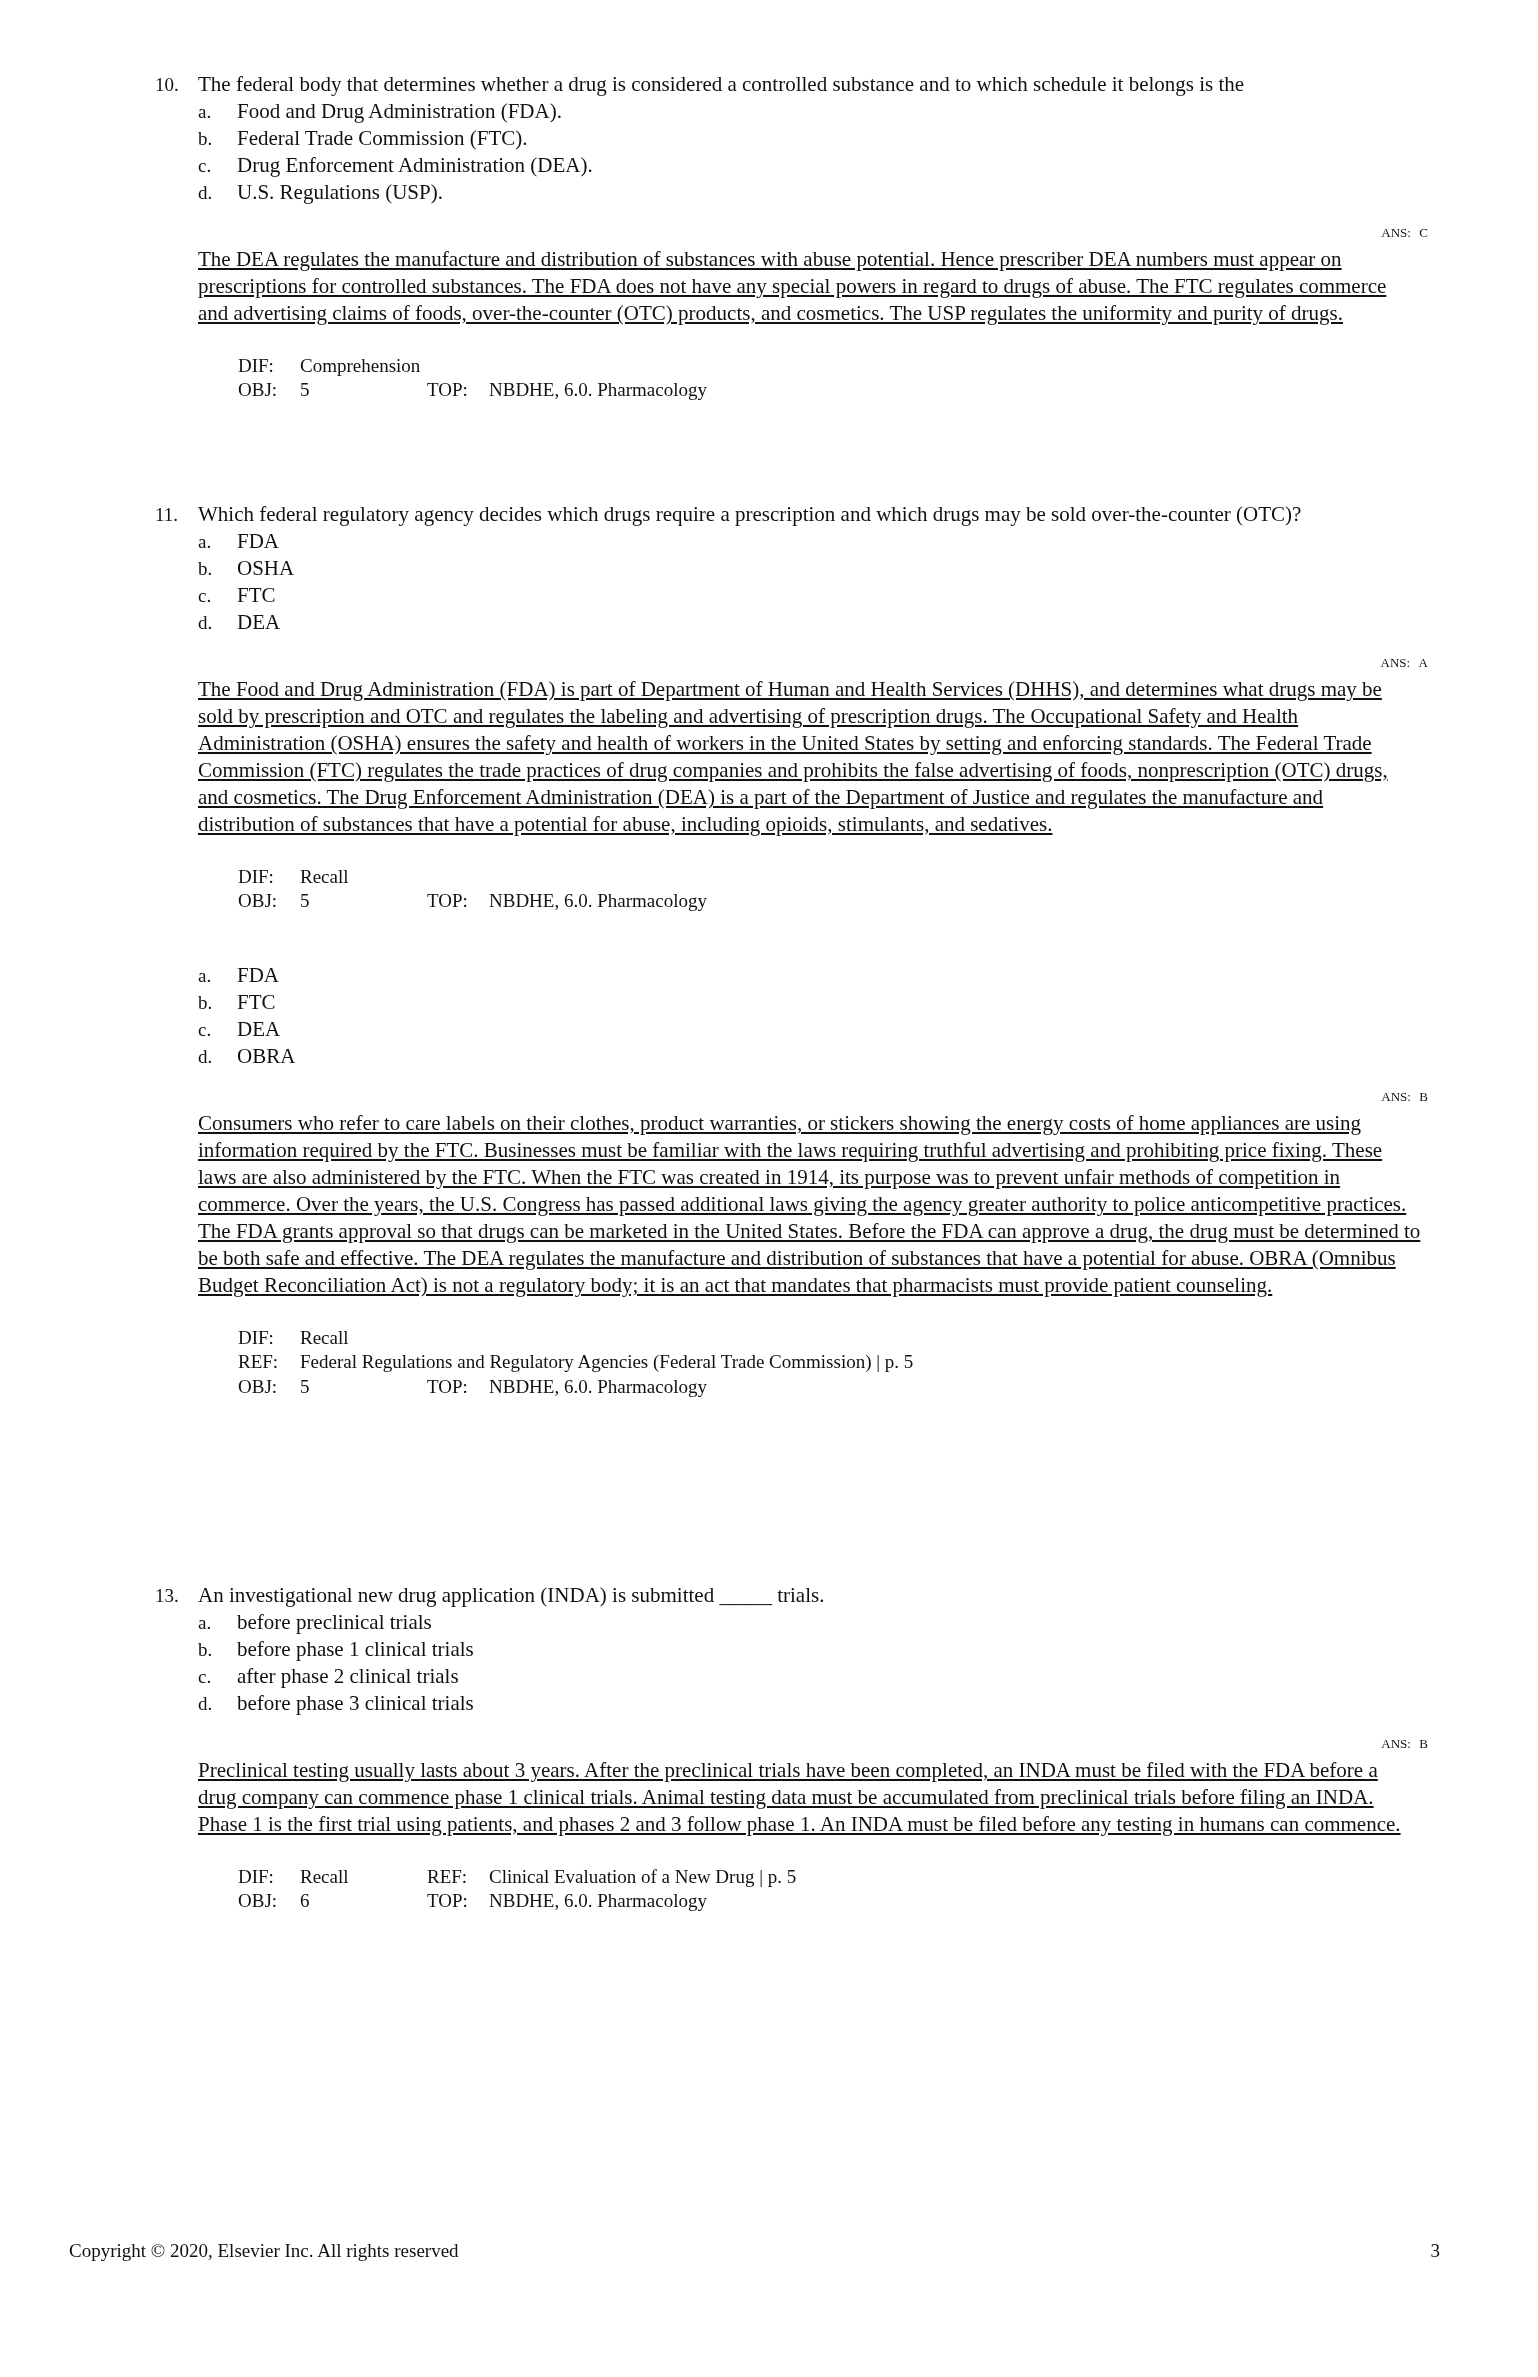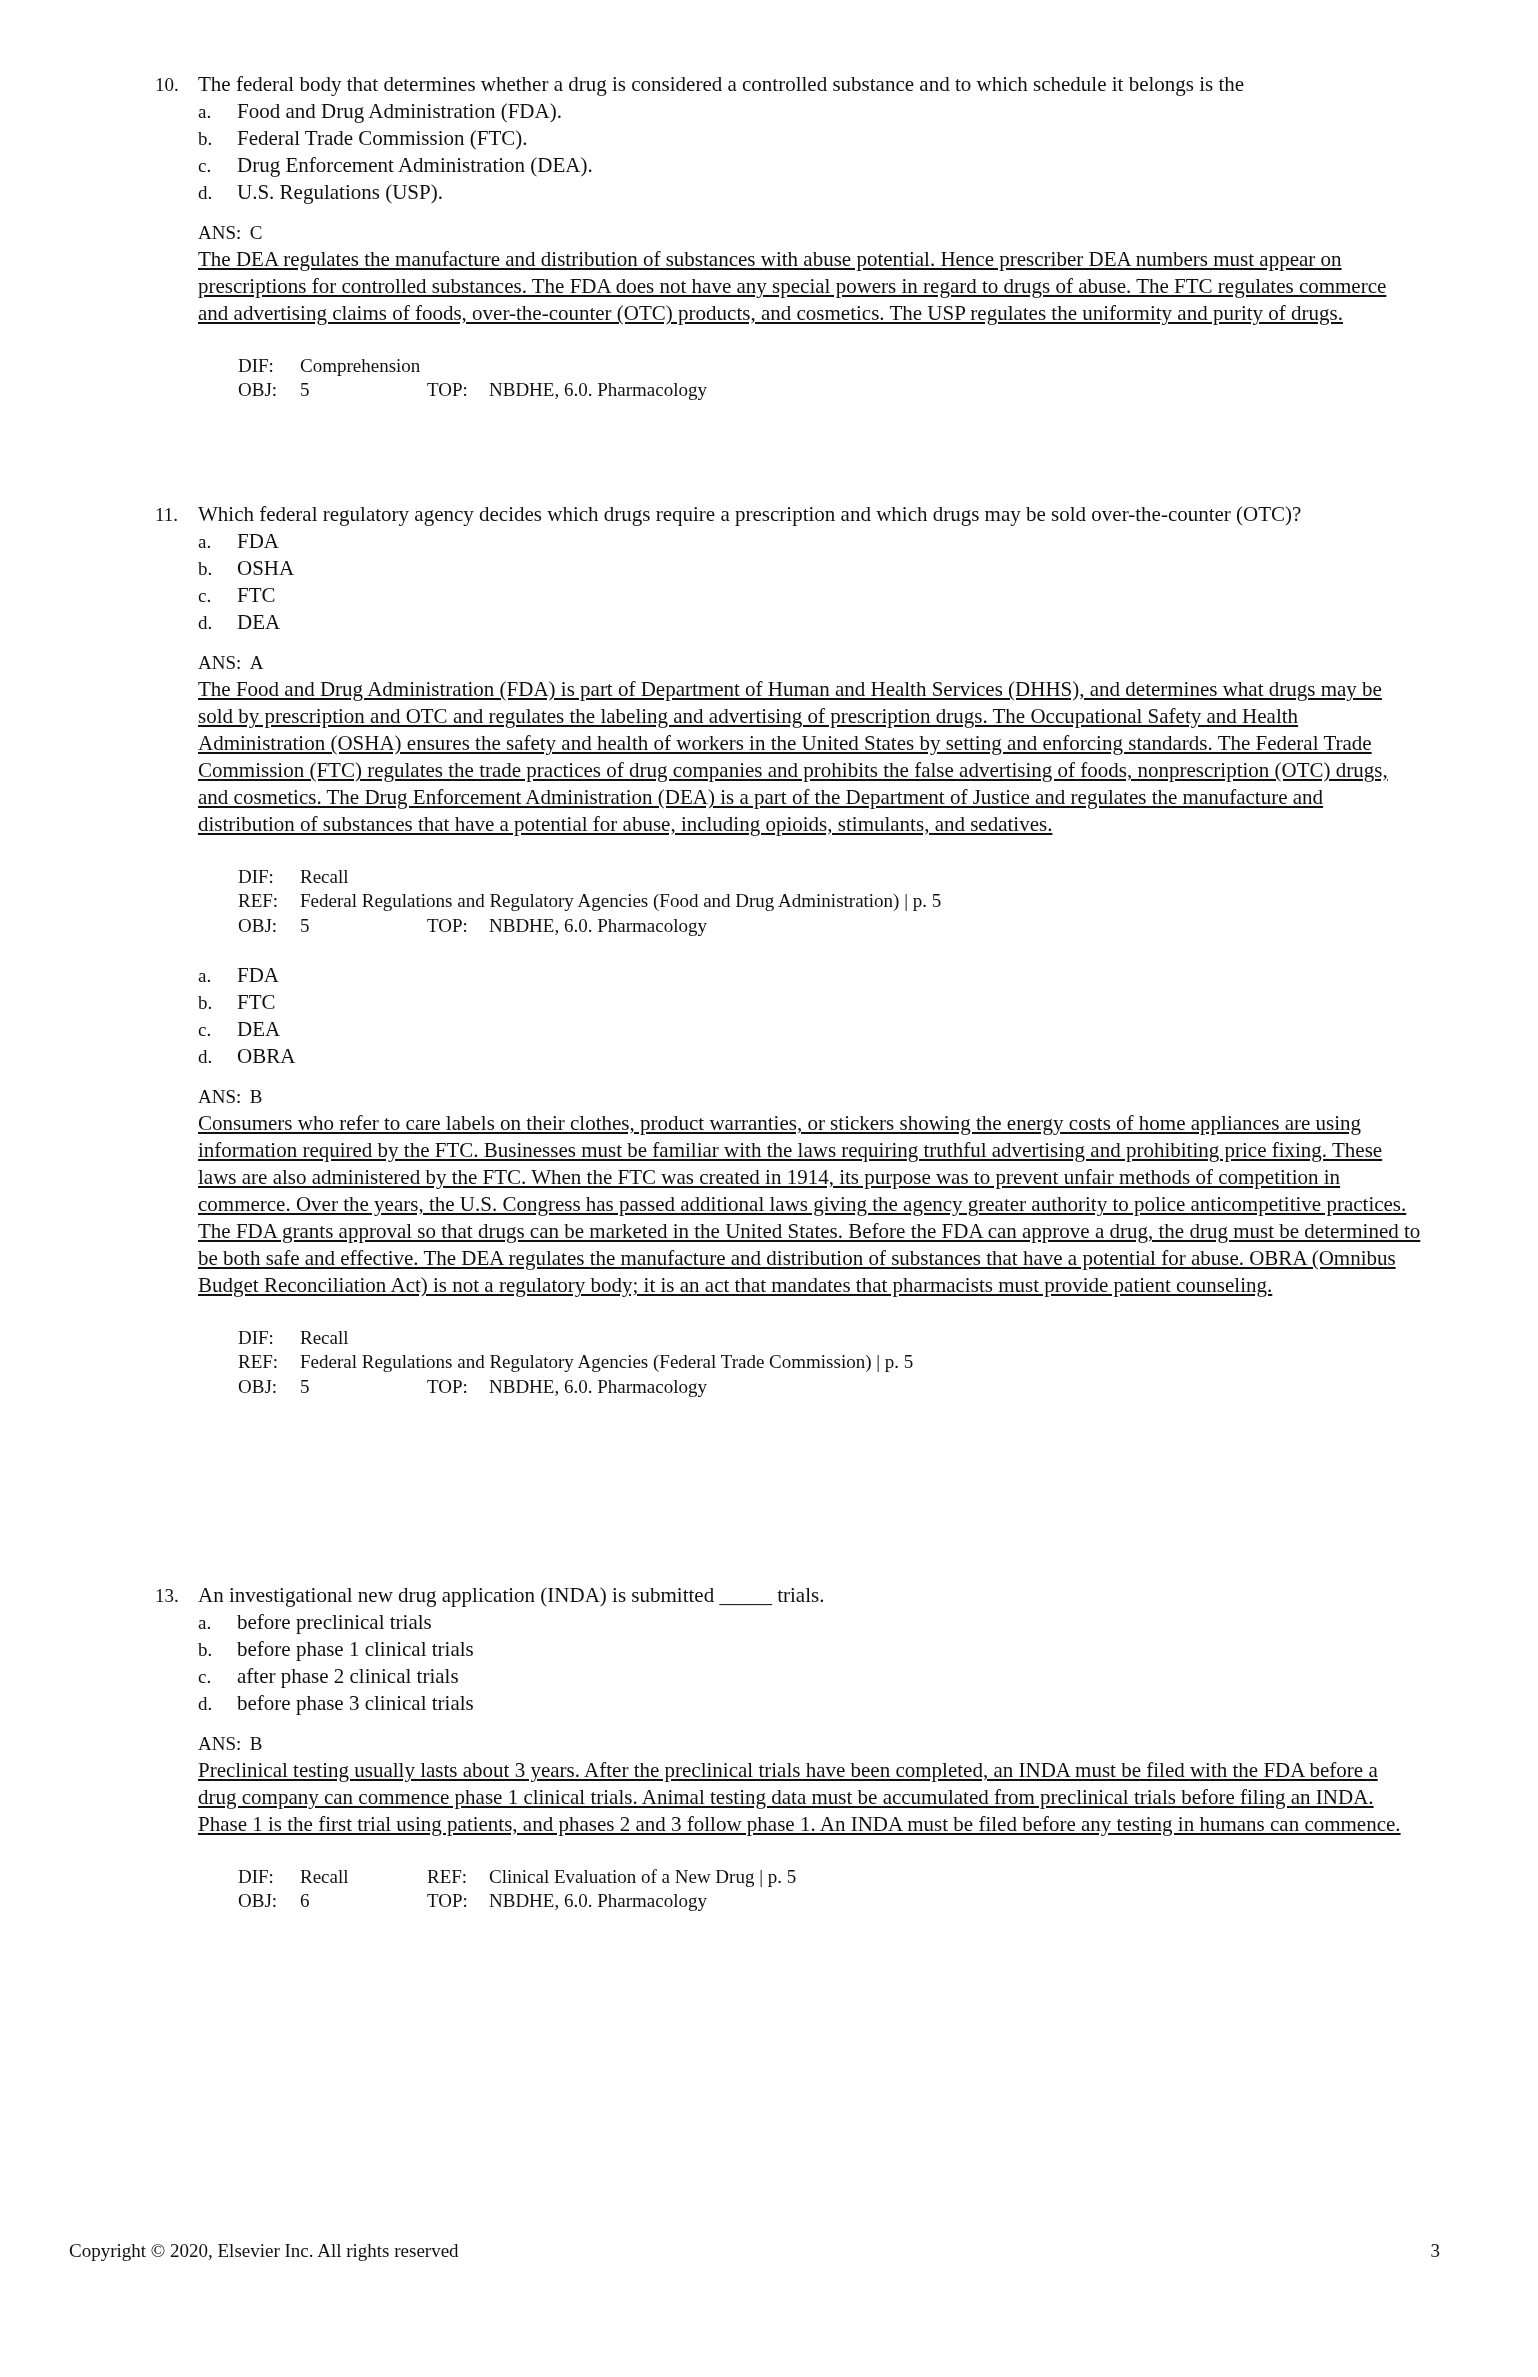--- a/index.html
+++ b/index.html
@@ -56,21 +56,22 @@
       position: absolute;
       left: 0;
       top: 0;
       font-size: 19px;
     }
     .answer-block {
       padding-left: 43px;
       margin-top: 13.3px;
     }
     .ans-line {
-      font-size: 19px;
+      font-size: 13px;
+      text-align: right;
     }
     .ans-value {
       margin-left: 8.4px;
     }
     .rationale {
       margin: 0;
       padding-right: 7px;
       text-decoration: underline;
     }
     .meta {
@@ -152,21 +153,20 @@
       <li class="option"><span class="option-letter">b.</span><span>OSHA</span></li>
       <li class="option"><span class="option-letter">c.</span><span>FTC</span></li>
       <li class="option"><span class="option-letter">d.</span><span>DEA</span></li>
     </ul>
     <div class="answer-block">
       <div class="ans-line"><span>ANS:</span><span class="ans-value">A</span></div>
       <p class="rationale">The Food and Drug Administration (FDA) is part of Department of Human and Health Services (DHHS), and determines what drugs may be sold by prescription and OTC and regulates the labeling and advertising of prescription drugs. The Occupational Safety and Health Administration (OSHA) ensures the safety and health of workers in the United States by setting and enforcing standards. The Federal Trade Commission (FTC) regulates the trade practices of drug companies and prohibits the false advertising of foods, nonprescription (OTC) drugs, and cosmetics. The Drug Enforcement Administration (DEA) is a part of the Department of Justice and regulates the manufacture and distribution of substances that have a potential for abuse, including opioids, stimulants, and sedatives.</p>
     </div>
     <div class="meta">
       <div class="meta-row"><span class="meta-key">DIF:</span><span>Recall</span></div>
-      <div class="meta-row"><span class="meta-key">REF:</span><span>Federal Regulations and Regulatory Agencies (Food and Drug Administration) | p. 5</span></div>
       <div class="meta-row"><span class="meta-key">OBJ:</span><span>5</span><span class="meta-col2"><span class="meta-key">TOP:</span><span>NBDHE, 6.0. Pharmacology</span></span></div>
     </div>
   </div>
 
   <div class="question" style="top:962px;">
     <ul class="options">
       <li class="option"><span class="option-letter">a.</span><span>FDA</span></li>
       <li class="option"><span class="option-letter">b.</span><span>FTC</span></li>
       <li class="option"><span class="option-letter">c.</span><span>DEA</span></li>
       <li class="option"><span class="option-letter">d.</span><span>OBRA</span></li>

